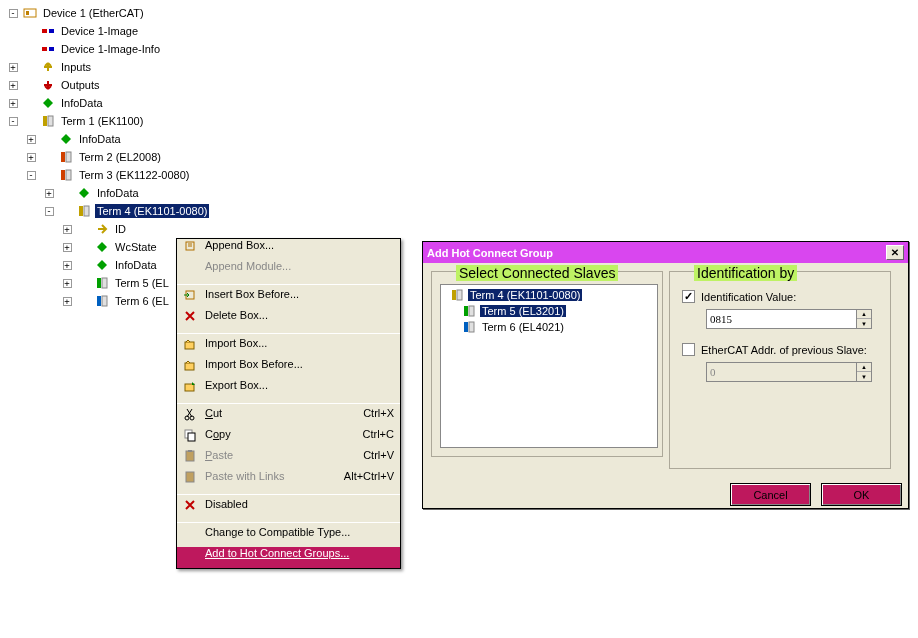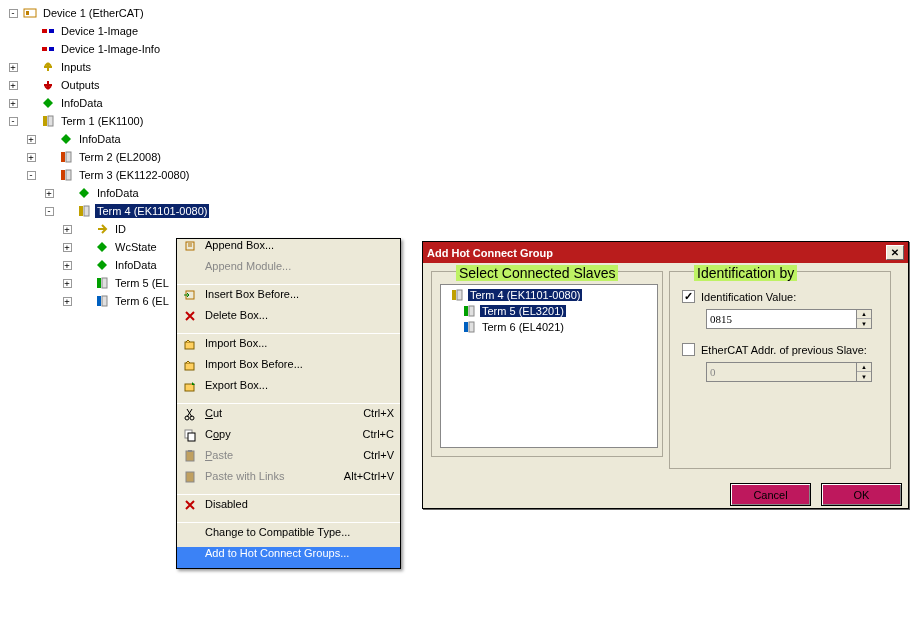--- a/index.html
+++ b/index.html
@@ -16,27 +16,27 @@
   .label { padding: 1px 2px; }
   .label.sel { background: #0a246a; color: #fff; }
 
   
   .menu { position: absolute; left: 176px; top: 238px; width: 225px; background: #ece9d8; border: 1px solid #000; box-shadow: 2px 2px 3px rgba(0,0,0,0.4); }
   .mitem { display: flex; align-items: flex-start; height: 21px; padding: 0 6px 0 4px; }
   .mitem .micon { width: 18px; display: inline-flex; align-items: center; justify-content: center; margin-right: 6px; }
   .mitem .mlabel { flex: 1; }
   .mitem .mshort { color: #000; font-size: 11px; }
   .mitem.dis { color: #888; }
-  .mitem.sel { background: #3b82f6; color: #fff; }
+  .mitem.sel { background: #be185d; color: #fff; text-decoration: underline; }
   .msep { height: 1px; background: #aca899; margin: 3px 0; border-bottom: 1px solid #fff; }
   .ul { text-decoration: underline; }
 
   
   .dialog { position: absolute; left: 422px; top: 241px; width: 487px; border: 1px solid #000; background: #ece9d8; box-shadow: 1px 1px 0 #666; }
-  .title { background: #b91c1c; color: #fff; font-weight: bold; font-size: 11px; padding: 3px 4px; display: flex; align-items: center; }
+  .title { background: #d946ef; color: #fff; font-weight: bold; font-size: 11px; padding: 3px 4px; display: flex; align-items: center; }
   .title .ttext { flex: 1; }
   .close-btn { width: 18px; height: 15px; background: #ece9d8; border: 1px solid #fff; border-right-color: #666; border-bottom-color: #666; display: inline-flex; align-items: center; justify-content: center; color: #000; font-weight: bold; font-size: 10px; font-family: Arial; }
   .dbody { padding: 8px; display: flex; gap: 6px; }
   .gbox { border: 1px solid #aca899; border-radius: 0; padding: 12px 8px 8px 8px; position: relative; }
   .gtitle { position: absolute; top: -7px; left: 24px; background: #bef264; padding: 0 3px; font-size: 14px; }
   .slaves { width: 232px; height: 186px; }
   .slaves-inner { border: 1px solid #888; background: #fff; width: 218px; height: 164px; padding: 2px; }
   .srow { display: flex; align-items: center; height: 16px; padding-left: 6px; }
   .srow .slabel { padding: 0 2px; }
   .srow .slabel.ssel { background: #0a246a; color: #fff; }

